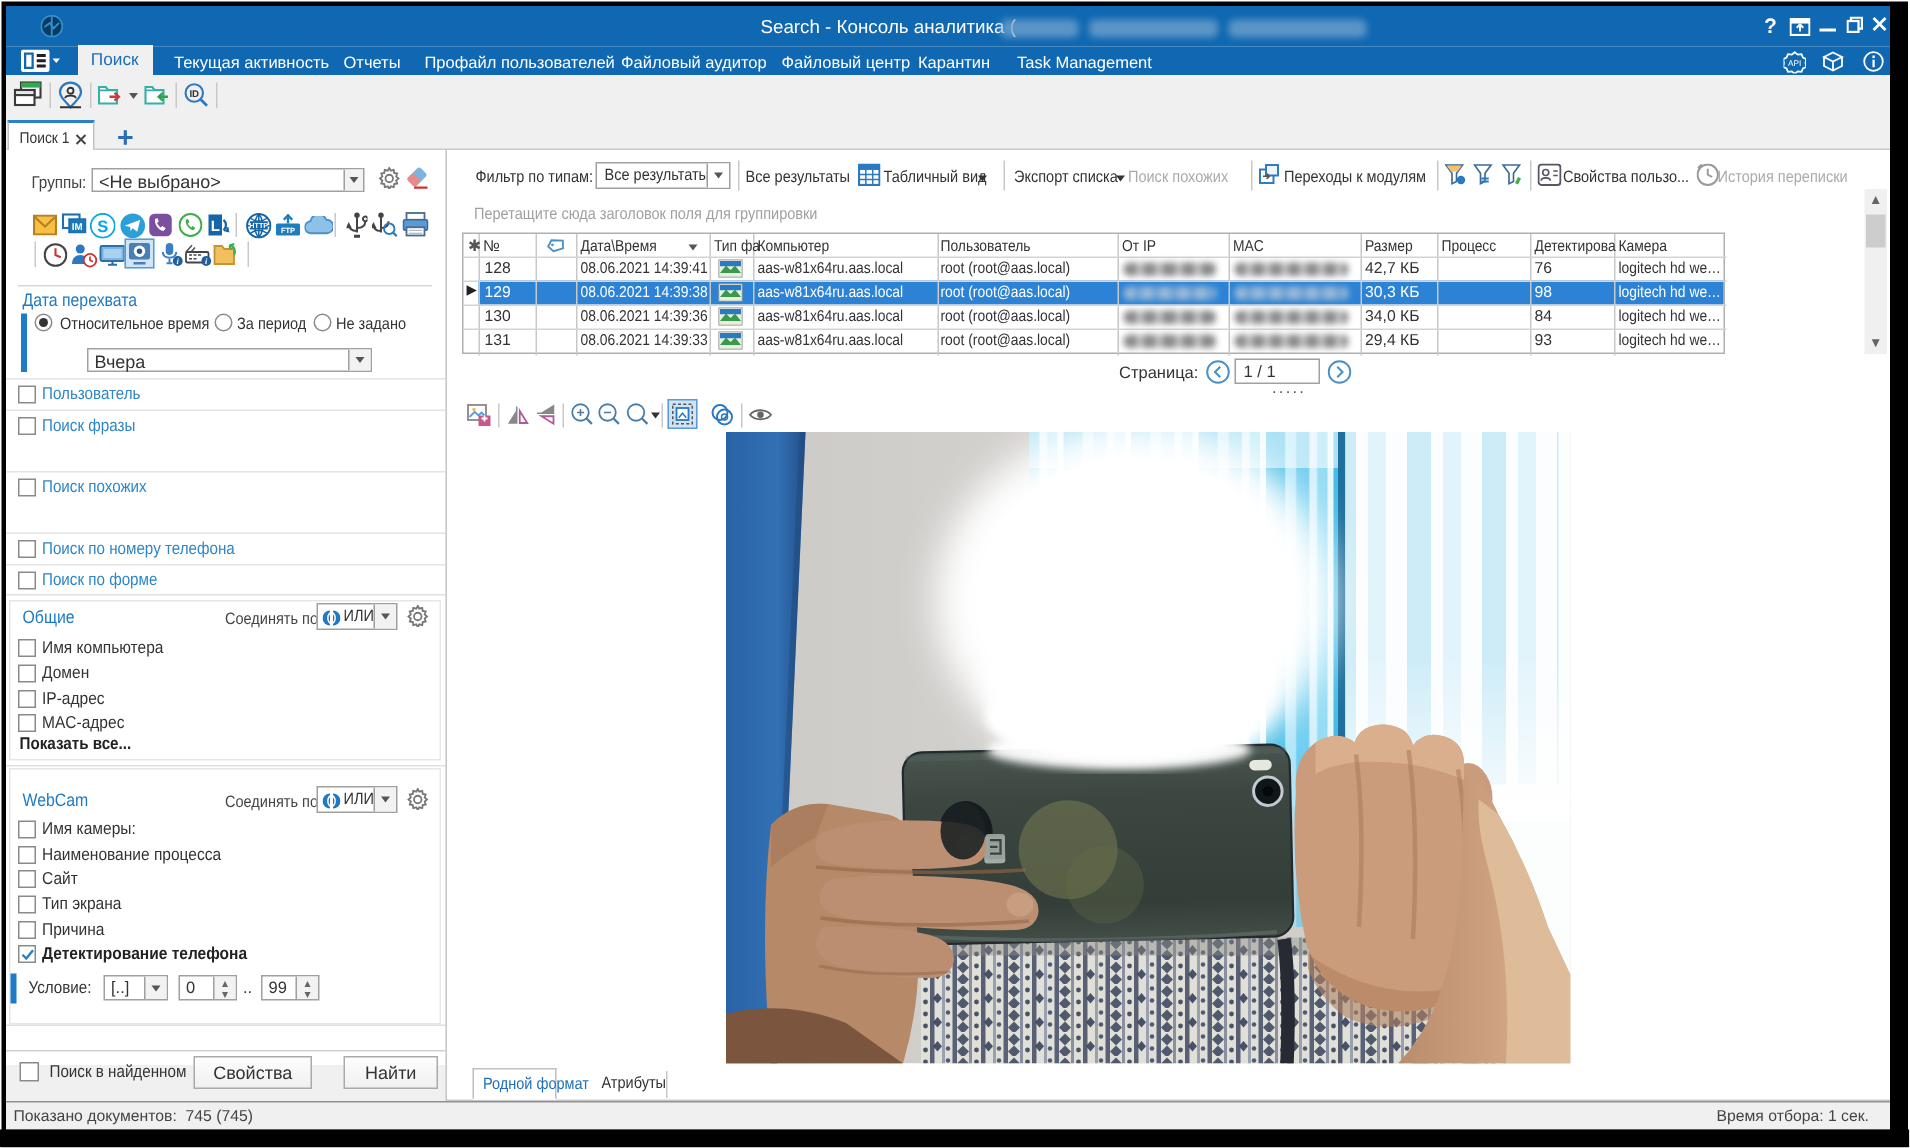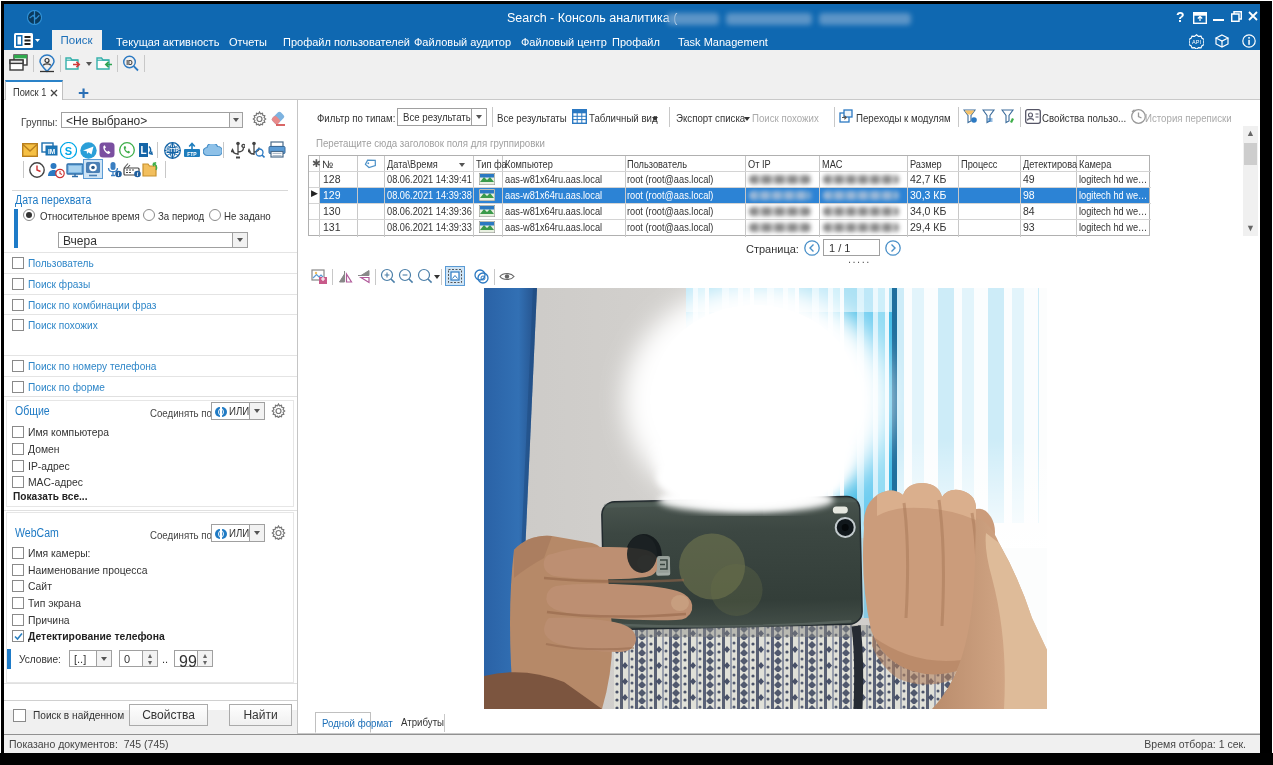--- a/index.html
+++ b/index.html
@@ -91,21 +91,21 @@
         <rect x="10.5" y="6.5" width="6" height="2" fill="#222"></rect>
         <rect x="10.5" y="10" width="6" height="2" fill="#222"></rect>
         <path d="M21 6 l5 0 -2.5 3 z" fill="#fff"></path>
       </svg>
     <div id="acttab">Поиск</div>
     <div class="mitem" style="left:112px">Текущая активность</div>
     <div class="mitem" style="left:225px">Отчеты</div>
     <div class="mitem" style="left:279px">Профайл пользователей</div>
     <div class="mitem" style="left:410px">Файловый аудитор</div>
     <div class="mitem" style="left:517px">Файловый центр</div>
-    <div class="mitem" style="left:608px">Профайл</div>
+    <div class="mitem" style="left:608px">Карантин</div>
     <div class="mitem" style="left:674px">Task Management</div>
     <svg class="abs" style="left:1185px;top:2.5px" width="15" height="15" viewBox="0 0 15 15">
         <path d="M7.5 0.8 l2 1.6 2.5-0.3 1 2.3 2.2 1.1 -0.5 2.5 0.5 2.5 -2.2 1.1 -1 2.3 -2.5-0.3 -2 1.6 -2-1.6 -2.5 0.3 -1-2.3 -2.2-1.1 0.5-2.5 -0.5-2.5 2.2-1.1 1-2.3 2.5 0.3 z" fill="none" stroke="#fff" stroke-width="1.2"></path>
         <text x="7.5" y="10" font-size="5.5" fill="#fff" text-anchor="middle" font-family="Liberation Sans">API</text>
       </svg>
     <svg class="abs" style="left:1210px;top:2.5px" width="16" height="15" viewBox="0 0 16 15">
         <path d="M8 1 L14 4 L8 7 L2 4 Z M2 4 V10 L8 13 L14 10 V4" fill="none" stroke="#fff" stroke-width="1.2"></path>
         <path d="M8 7 V13" stroke="#fff" stroke-width="1.2"></path>
       </svg>
     <svg class="abs" style="left:1238px;top:2.5px" width="14" height="14" viewBox="0 0 14 14">
@@ -297,24 +297,20 @@
     </div>
     
     <div class="cbrow" style="top:152px">
         <span class="cb"></span>
         <span class="cblbl">Пользователь</span>
       </div>
     <div class="cbrow" style="top:173px">
         <span class="cb"></span>
         <span class="cblbl">Поиск фразы</span>
       </div>
-    <div class="cbrow" style="top:193.5px">
-        <span class="cb"></span>
-        <span class="cblbl">Поиск по комбинации фраз</span>
-      </div>
     <div class="cbrow" style="top:214px">
         <span class="cb"></span>
         <span class="cblbl">Поиск похожих</span>
       </div>
     <div class="cbrow" style="top:255px">
         <span class="cb"></span>
         <span class="cblbl">Поиск по номеру телефона</span>
       </div>
     <div class="cbrow" style="top:275.5px">
         <span class="cb"></span>
@@ -411,21 +407,21 @@
       <div class="txt" style="left:4px;top:2px;font-size:11px;color:#333">[..]</div>
       <div class="ddbtn big">
           <span class="caret"></span>
         </div>
     </div>
     <div class="abs spin" style="left:115px;top:550px;width:39px;height:17px">
         <div class="txt" style="left:4px;top:2px;font-size:11px;color:#333">0</div>
       </div>
     <div class="txt" style="left:158px;top:553px;font-size:11px;color:#333">..</div>
     <div class="abs spin" style="left:170px;top:550px;width:39px;height:17px">
-        <div class="txt" style="left:4px;top:2px;font-size:16px;color:#333">99</div>
+        <div class="txt" style="left:4px;top:2px;font-size:11px;color:#333">99</div>
       </div>
     <div class="abs" style="left:0;top:583px;width:293px;height:1px;background:#e0e0e0"></div>
     <div class="abs" style="left:0;top:600px;width:293px;height:1px;background:#d0d0d0"></div>
     
     <span class="cb abs" style="left:9px;top:608px;width:13px;height:13px"></span>
     <div class="txt cond" style="left:29px;top:609px;font-size:11.5px;color:#333">Поиск в найденном</div>
     <div class="btn abs" style="left:125px;top:604px;width:79px;height:22px">Свойства</div>
     <div class="btn abs" style="left:225px;top:604px;width:63px;height:22px">Найти</div>
   </div>
   <div id="vsplit" class="abs"></div>
@@ -531,21 +527,21 @@
       <svg class="abs picio" style="left:170px;top:17px" width="16" height="12">
           <rect width="16" height="12" fill="#e8f0e0" stroke="#888"></rect>
           <path d="M1 9 L5 4 L8 7 L11 4 L15 9" fill="#3a9a4a"></path>
           <rect x="1" y="1" width="14" height="3.5" fill="#2b79c2"></rect>
         </svg>
       <div class="txt cond" style="left:196px;top:17px">aas-w81x64ru.aas.local</div>
       <div class="txt cond" style="left:318px;top:17px">root (root@aas.local)</div>
       <div class="blur1 abs" style="left:440px;top:19px"></div>
       <div class="blur2 abs" style="left:514px;top:19px"></div>
       <div class="txt" style="left:601px;top:17px">42,7 КБ</div>
-      <div class="txt" style="left:714px;top:17px">49</div>
+      <div class="txt" style="left:714px;top:17px">76</div>
       <div class="txt cond" style="left:770px;top:17px">logitech hd we…</div>
 
       <div class="txt" style="left:2px;top:32px;color:#222;font-size:9px">▶</div>
       <div class="txt selc" style="left:14px;top:33px">129</div>
       <div class="txt cond selc" style="left:78px;top:33px">08.06.2021 14:39:38</div>
       <svg class="abs picio" style="left:170px;top:33px" width="16" height="12">
           <rect width="16" height="12" fill="#e8f0e0" stroke="#888"></rect>
           <path d="M1 9 L5 4 L8 7 L11 4 L15 9" fill="#3a9a4a"></path>
           <rect x="1" y="1" width="14" height="3.5" fill="#2b79c2"></rect>
         </svg>

